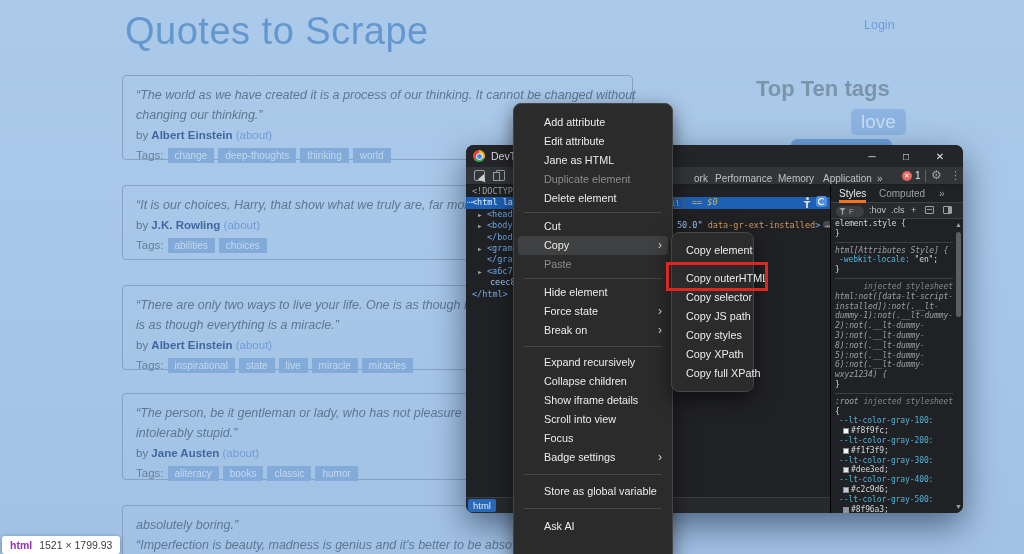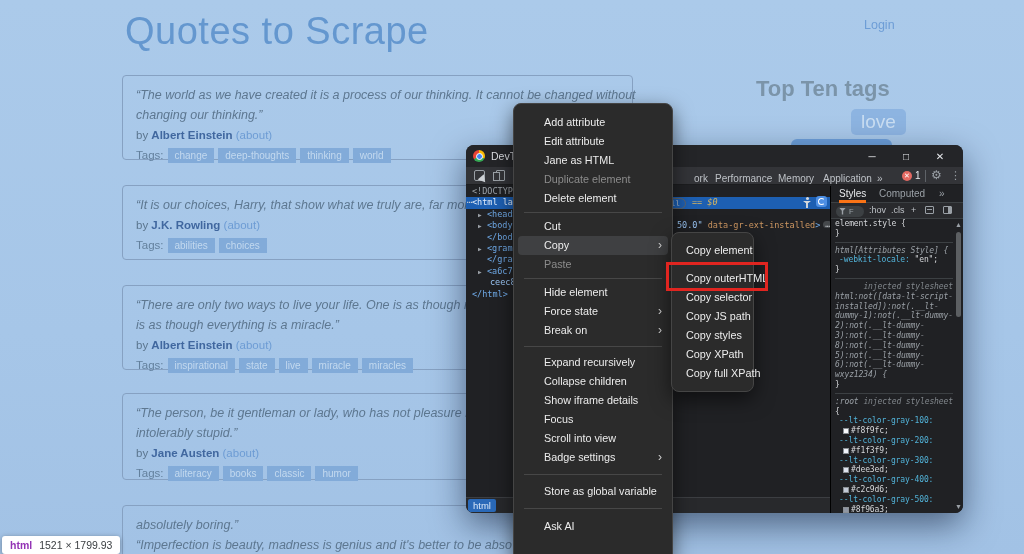--- a/index.html
+++ b/index.html
@@ -336,22 +336,22 @@
     <div class="mi hover"><span>Copy</span><span class="sub-arrow">›</span></div>
     <div class="mi disabled">Paste</div>
     <div class="menu-sep"></div>
     <div class="mi">Hide element</div>
     <div class="mi"><span>Force state</span><span class="sub-arrow">›</span></div>
     <div class="mi"><span>Break on</span><span class="sub-arrow">›</span></div>
     <div class="menu-sep" style="margin-top:6px;margin-bottom:6px;"></div>
     <div class="mi">Expand recursively</div>
     <div class="mi">Collapse children</div>
     <div class="mi">Show iframe details</div>
+    <div class="mi">Scroll into view</div>
     <div class="mi">Focus</div>
-    <div class="mi">Scroll into view</div>
     <div class="mi"><span>Badge settings</span><span class="sub-arrow">›</span></div>
     <div class="menu-sep" style="margin-top:7px;margin-bottom:7px;"></div>
     <div class="mi">Store as global variable</div>
     <div class="menu-sep" style="margin-top:7px;margin-bottom:8px;"></div>
     <div class="mi">Ask AI</div>
   </div>
 
   <div class="menu ctx-sub">
     <div class="mi">Copy element</div>
     <div class="menu-sep"></div>

